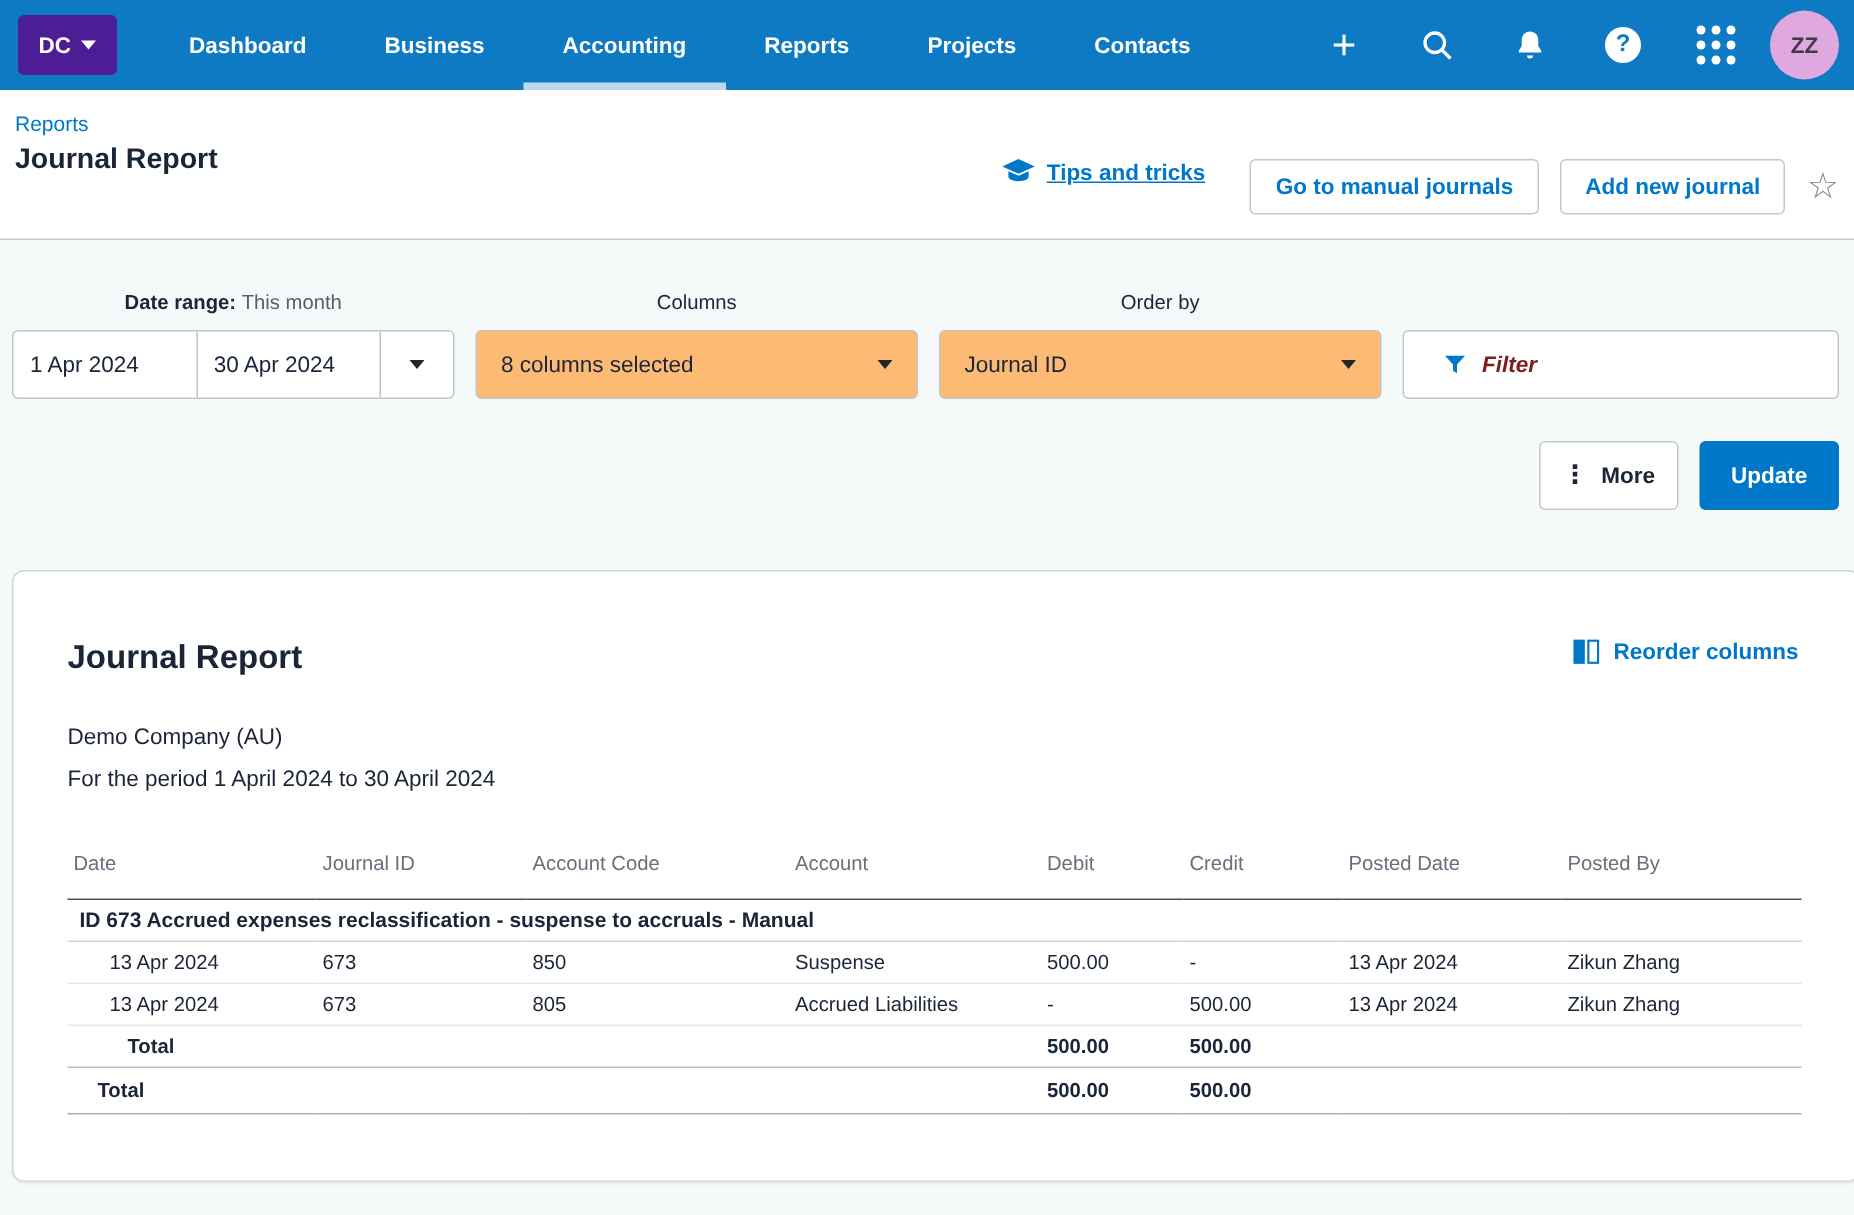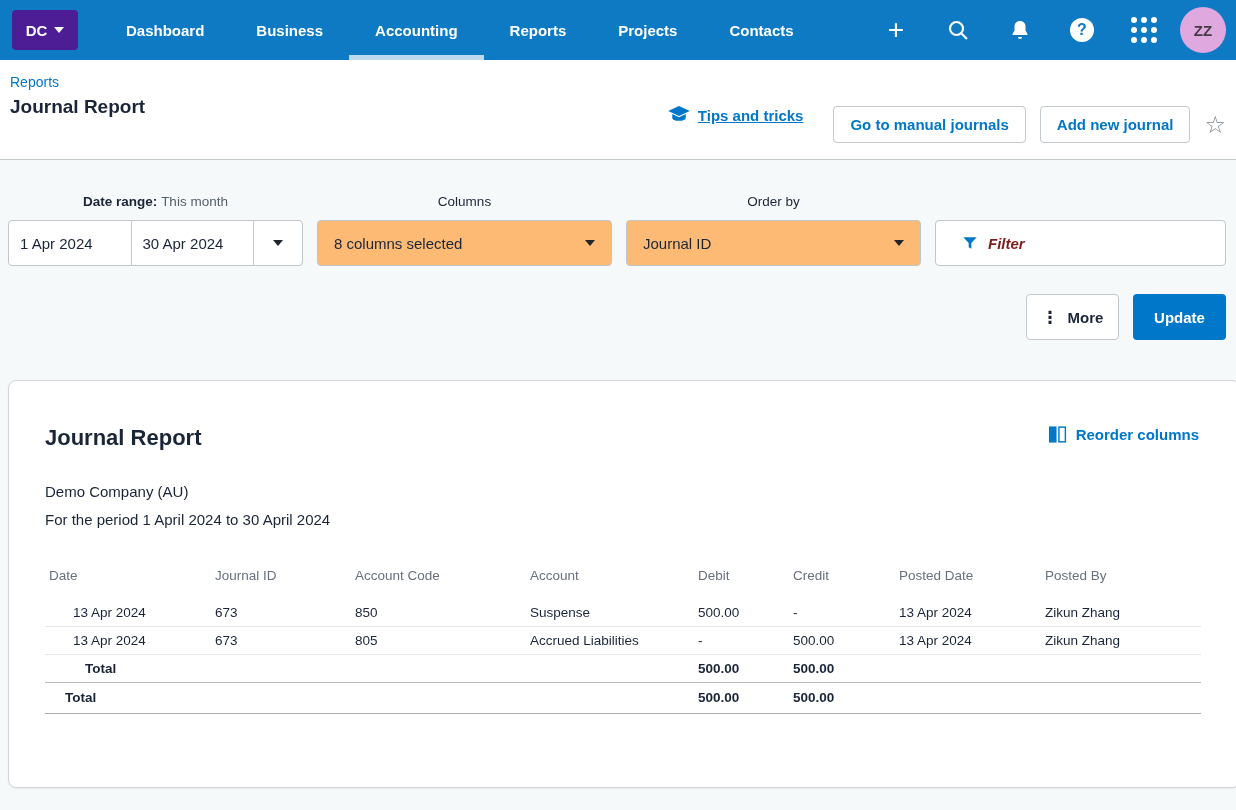--- a/index.html
+++ b/index.html
@@ -234,20 +234,23 @@
           <th>Journal ID</th>
           <th>Account Code</th>
           <th>Account</th>
           <th class="num">Debit</th>
           <th class="num">Credit</th>
           <th class="pd">Posted Date</th>
           <th class="pb">Posted By</th>
         </tr>
       </thead>
       <tbody>
+        <tr class="group-header">
+          <td colspan="8">ID 673 Accrued expenses reclassification - suspense to accruals - Manual</td>
+        </tr>
         <tr class="data-row">
           <td class="c-date">13 Apr 2024</td>
           <td>673</td>
           <td>850</td>
           <td>Suspense</td>
           <td class="num">500.00</td>
           <td class="num">-</td>
           <td class="pd">13 Apr 2024</td>
           <td class="pb">Zikun Zhang</td>
         </tr>

